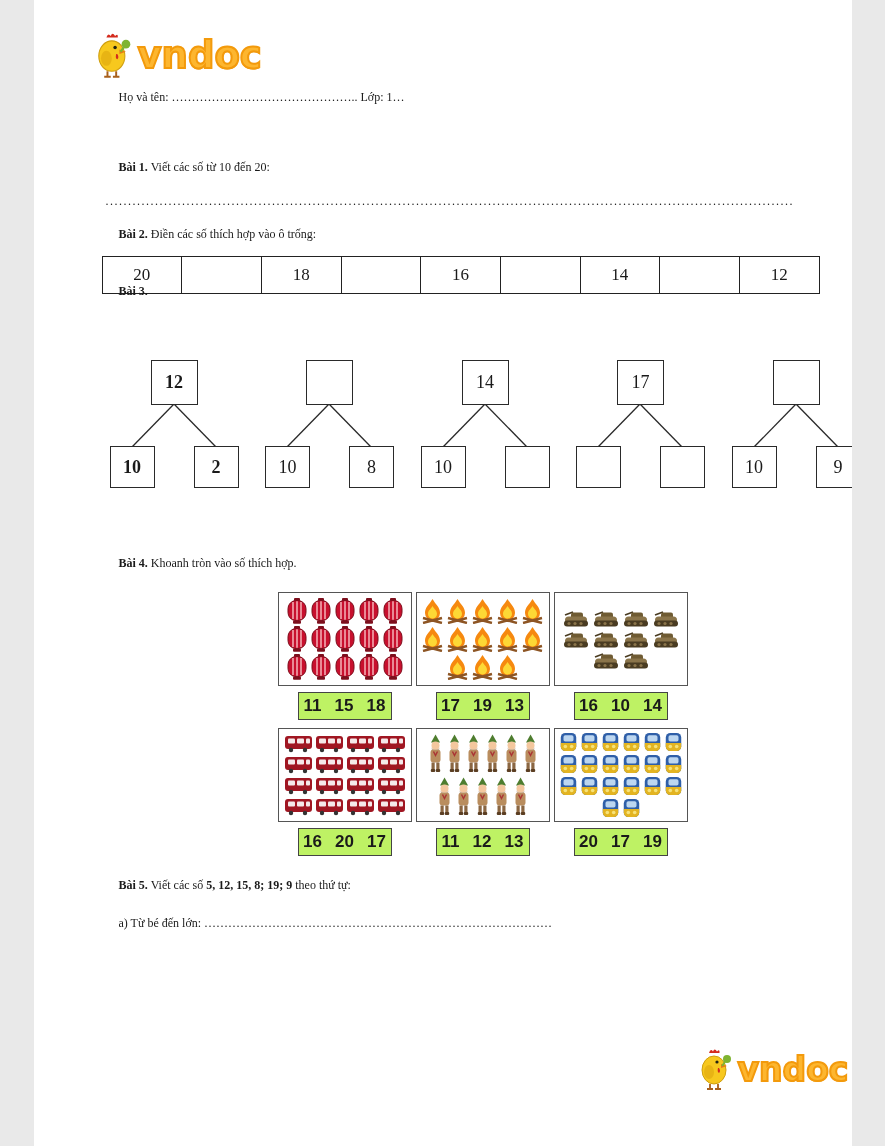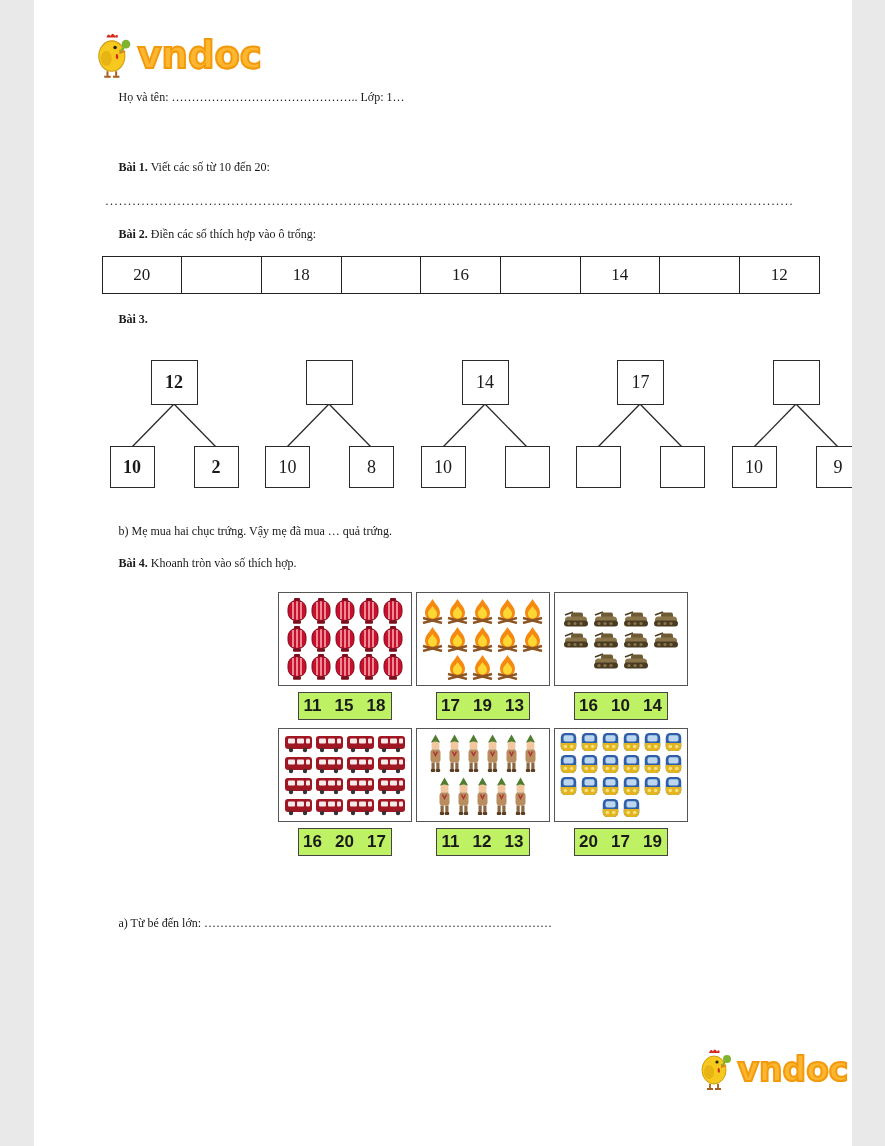--- a/index.html
+++ b/index.html
@@ -22,21 +22,21 @@
   }
   .logo-bottom .brand{font-size:33px;}
   
   .tline{position:absolute;font-size:12px;white-space:nowrap;}
   .bold{font-weight:bold;}
   .name-line{left:85px;top:90px;width:700px;overflow:hidden;}
   .doc-title{left:0;top:124px;width:885px;text-align:center;font-size:19px;font-weight:bold;}
   .ex1-line{left:85px;top:160px;}
   .dots-line{left:72px;top:194px;width:688px;overflow:hidden;letter-spacing:1.5px;}
   .ex2-line{left:85px;top:227px;}
-  .ex3-label-line{left:85px;top:312px;}
+  .ex3-label-line{left:85px;top:284px;}
   .ex3a-line{left:85px;top:332px;}
   .ex3b-line{left:85px;top:524px;}
   .ex4-line{left:85px;top:556px;}
   .ex5-line{left:85px;top:878px;}
   .ex5a-line{left:85px;top:916px;width:700px;overflow:hidden;}
   .ex5b-line{left:85px;top:954px;width:700px;overflow:hidden;}
   
   .ex2-table{
     position:absolute;left:68px;top:256px;width:718px;height:38px;
     display:flex;border:1.4px solid #222;box-sizing:border-box;
@@ -220,21 +220,20 @@
       <div class="bond">
         <svg class="bond-lines" viewBox="0 0 140 146">
           <line x1="70" y1="50" x2="28" y2="93"></line>
           <line x1="70" y1="50" x2="112" y2="93"></line>
         </svg>
         <div class="bbox top"></div>
         <div class="bbox left">10</div>
         <div class="bbox right">9</div>
       </div>
     </div>
-  <div class="tline ex3b-line">b) Mẹ mua hai chục trứng. Vậy mẹ đã mua  …  quả trứng.</div>
 
   <div class="tline ex4-line">
     <span class="bold">Bài 4.</span><span> Khoanh tròn vào số thích hợp.</span>
   </div>
   <div class="pgroups">
       <div class="pgroup">
         <div class="pboard">
           <div class="prow">
             <svg class="picon lantern">
               <use href="#icon-lantern"></use>
@@ -575,20 +574,23 @@
           </div>
         </div>
         <div class="popts">
           <span>20</span>
           <span>17</span>
           <span>19</span>
         </div>
       </div>
     </div>
 
+  <div class="tline ex5-line">
+    <span class="bold">Bài 5.</span><span> Viết các số </span><span class="bold">5, 12, 15, 8; 19; 9</span><span> theo thứ tự:</span>
+  </div>
   <div class="tline ex5a-line">a) Từ bé đến lớn: ……………………………………………………………………………</div>
 
   <div class="logo logo-bottom">
     <svg class="chick">
         <use href="#icon-chicken"></use>
       </svg>
     <span class="brand">vndoc</span>
   </div>
 
 </div>

